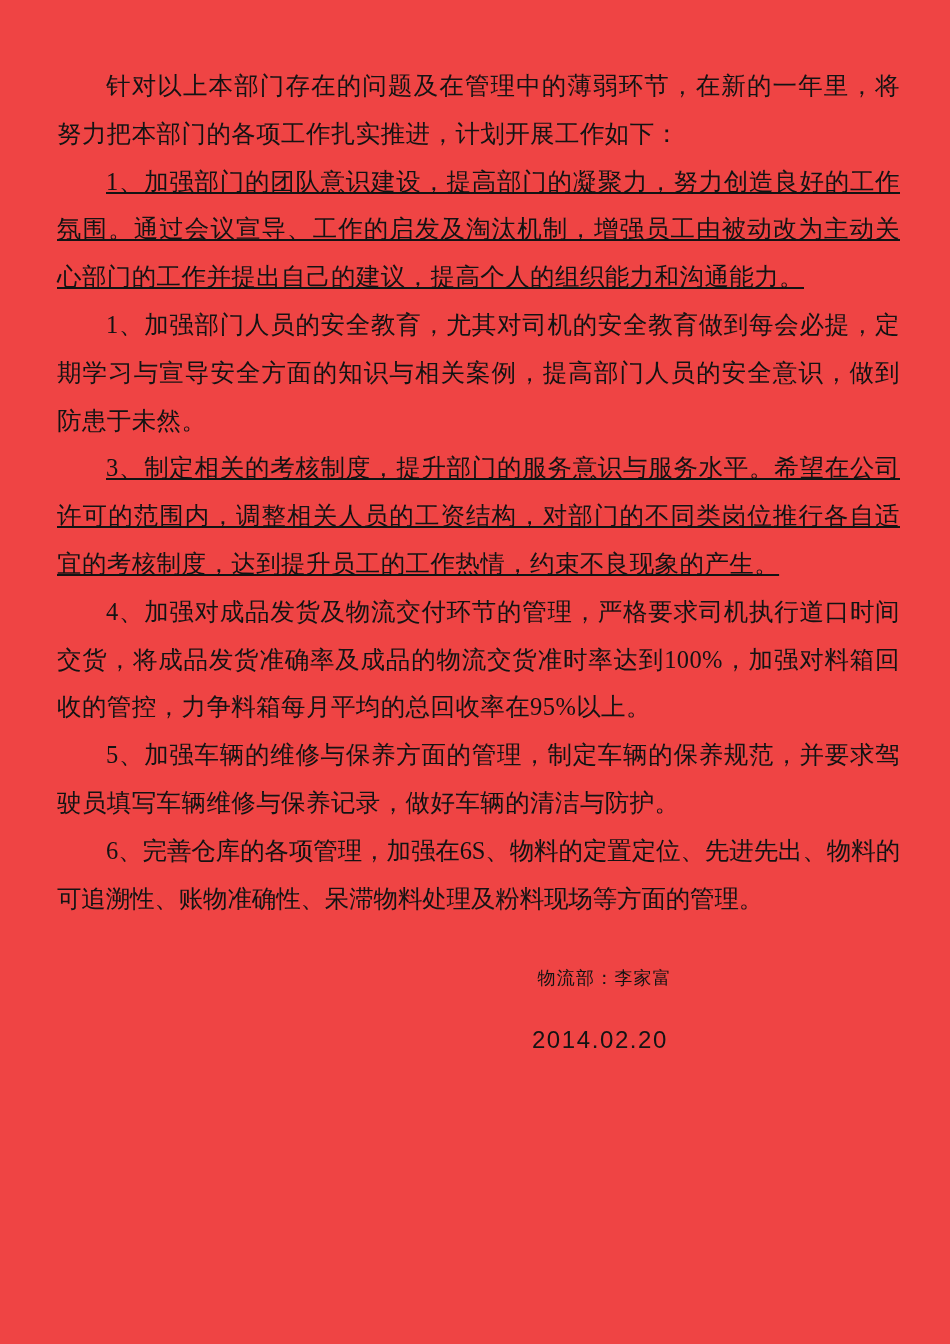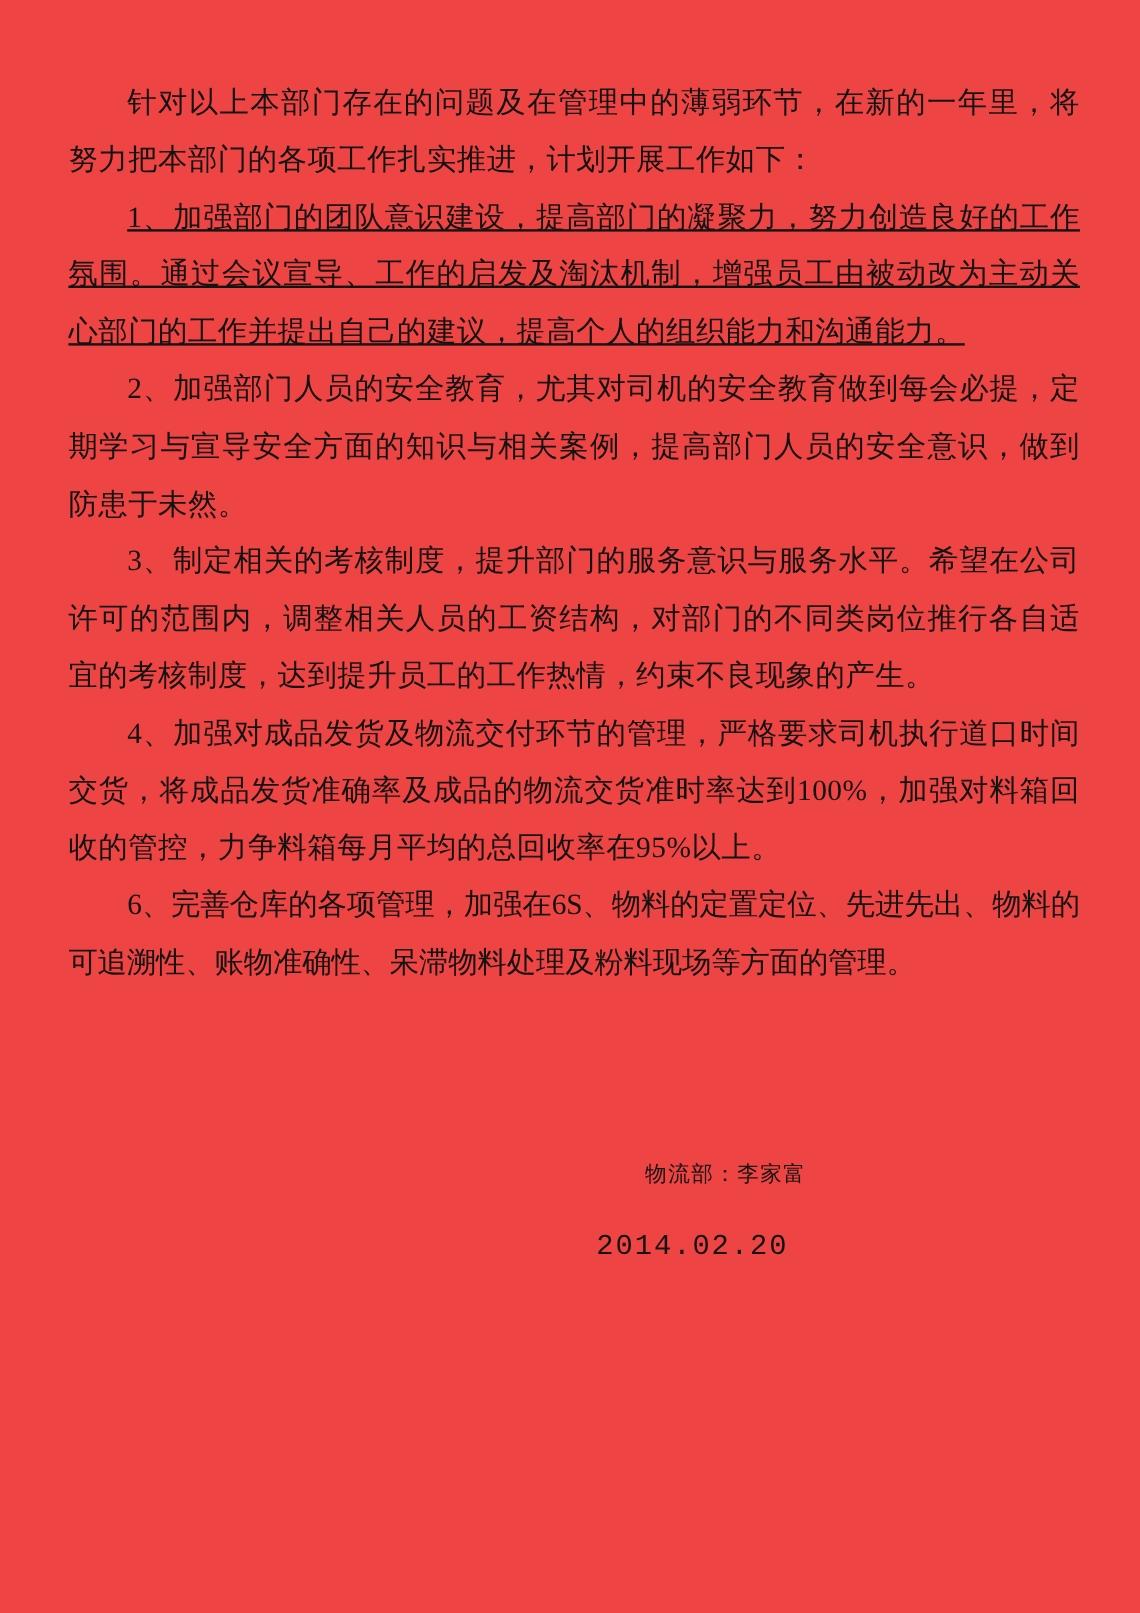--- a/index.html
+++ b/index.html
@@ -51,40 +51,41 @@
   }
   .sig-line {
     margin: 0;
     font-size: 18px;
     line-height: 47.8px;
     color: #131313;
     letter-spacing: 1.2px;
     font-family: "Liberation Serif", "DejaVu Serif", serif;
   }
   .sig-date {
-    margin: 15px;
+    margin: 4px;
     margin-top: 17px;
     font-size: 24px;
     line-height: 40px;
     color: #131313;
     letter-spacing: 1.6px;
-    font-family: Liberation Mono, monospace;
+    font-family: Liberation Sans, sans-serif;
   }
 </style>
 </head>
 <body>
 
 <div class="page" style="width: 950px; height: 1344px; background: #ef4444;">
 
   <div class="doc-body">
     <p class="para" style="color: rgb(19, 19, 19);">针对以上本部门存在的问题及在管理中的薄弱环节，在新的一年里，将努力把本部门的各项工作扎实推进，计划开展工作如下：</p>
     <p class="para" style="color: rgb(19, 19, 19); text-decoration: underline;">1、加强部门的团队意识建设，提高部门的凝聚力，努力创造良好的工作氛围。通过会议宣导、工作的启发及淘汰机制，增强员工由被动改为主动关心部门的工作并提出自己的建议，提高个人的组织能力和沟通能力。</p>
-    <p class="para" style="color: rgb(19, 19, 19);">2、加强部门人员的安全教育，尤其对司机的安全教育做到每会必提，定期学习与宣导安全方面的知识与相关案例，提高部门人员的安全意识，做到防患于未然。</p>
-    <p class="para" style="color: rgb(19, 19, 19);">3、制定相关的考核制度，提升部门的服务意识与服务水平。希望在公司许可的范围内，调整相关人员的工资结构，对部门的不同类岗位推行各自适宜的考核制度，达到提升员工的工作热情，约束不良现象的产生。</p>
+    <p class="para" style="color: rgb(19, 19, 19);">1、加强部门人员的安全教育，尤其对司机的安全教育做到每会必提，定期学习与宣导安全方面的知识与相关案例，提高部门人员的安全意识，做到防患于未然。</p>
+    <p class="para" style="color: rgb(19, 19, 19); text-decoration: underline;">3、制定相关的考核制度，提升部门的服务意识与服务水平。希望在公司许可的范围内，调整相关人员的工资结构，对部门的不同类岗位推行各自适宜的考核制度，达到提升员工的工作热情，约束不良现象的产生。</p>
     <p class="para" style="color: rgb(19, 19, 19);">4、加强对成品发货及物流交付环节的管理，严格要求司机执行道口时间交货，将成品发货准确率及成品的物流交货准时率达到100%，加强对料箱回收的管控，力争料箱每月平均的总回收率在95%以上。</p>
+    <p class="para" style="color: rgb(19, 19, 19);">5、加强车辆的维修与保养方面的管理，制定车辆的保养规范，并要求驾驶员填写车辆维修与保养记录，做好车辆的清洁与防护。</p>
     <p class="para tight" style="color: rgb(19, 19, 19);">6、完善仓库的各项管理，加强在6S、物料的定置定位、先进先出、物料的可追溯性、账物准确性、呆滞物料处理及粉料现场等方面的管理。</p>
   </div>
 
   <div class="signature-block">
     <p class="sig-line" style="color: rgb(19, 19, 19);">物流部：李家富</p>
     <p class="sig-date" style="color: rgb(19, 19, 19);">2014.02.20</p>
   </div>
 
 </div>
 

